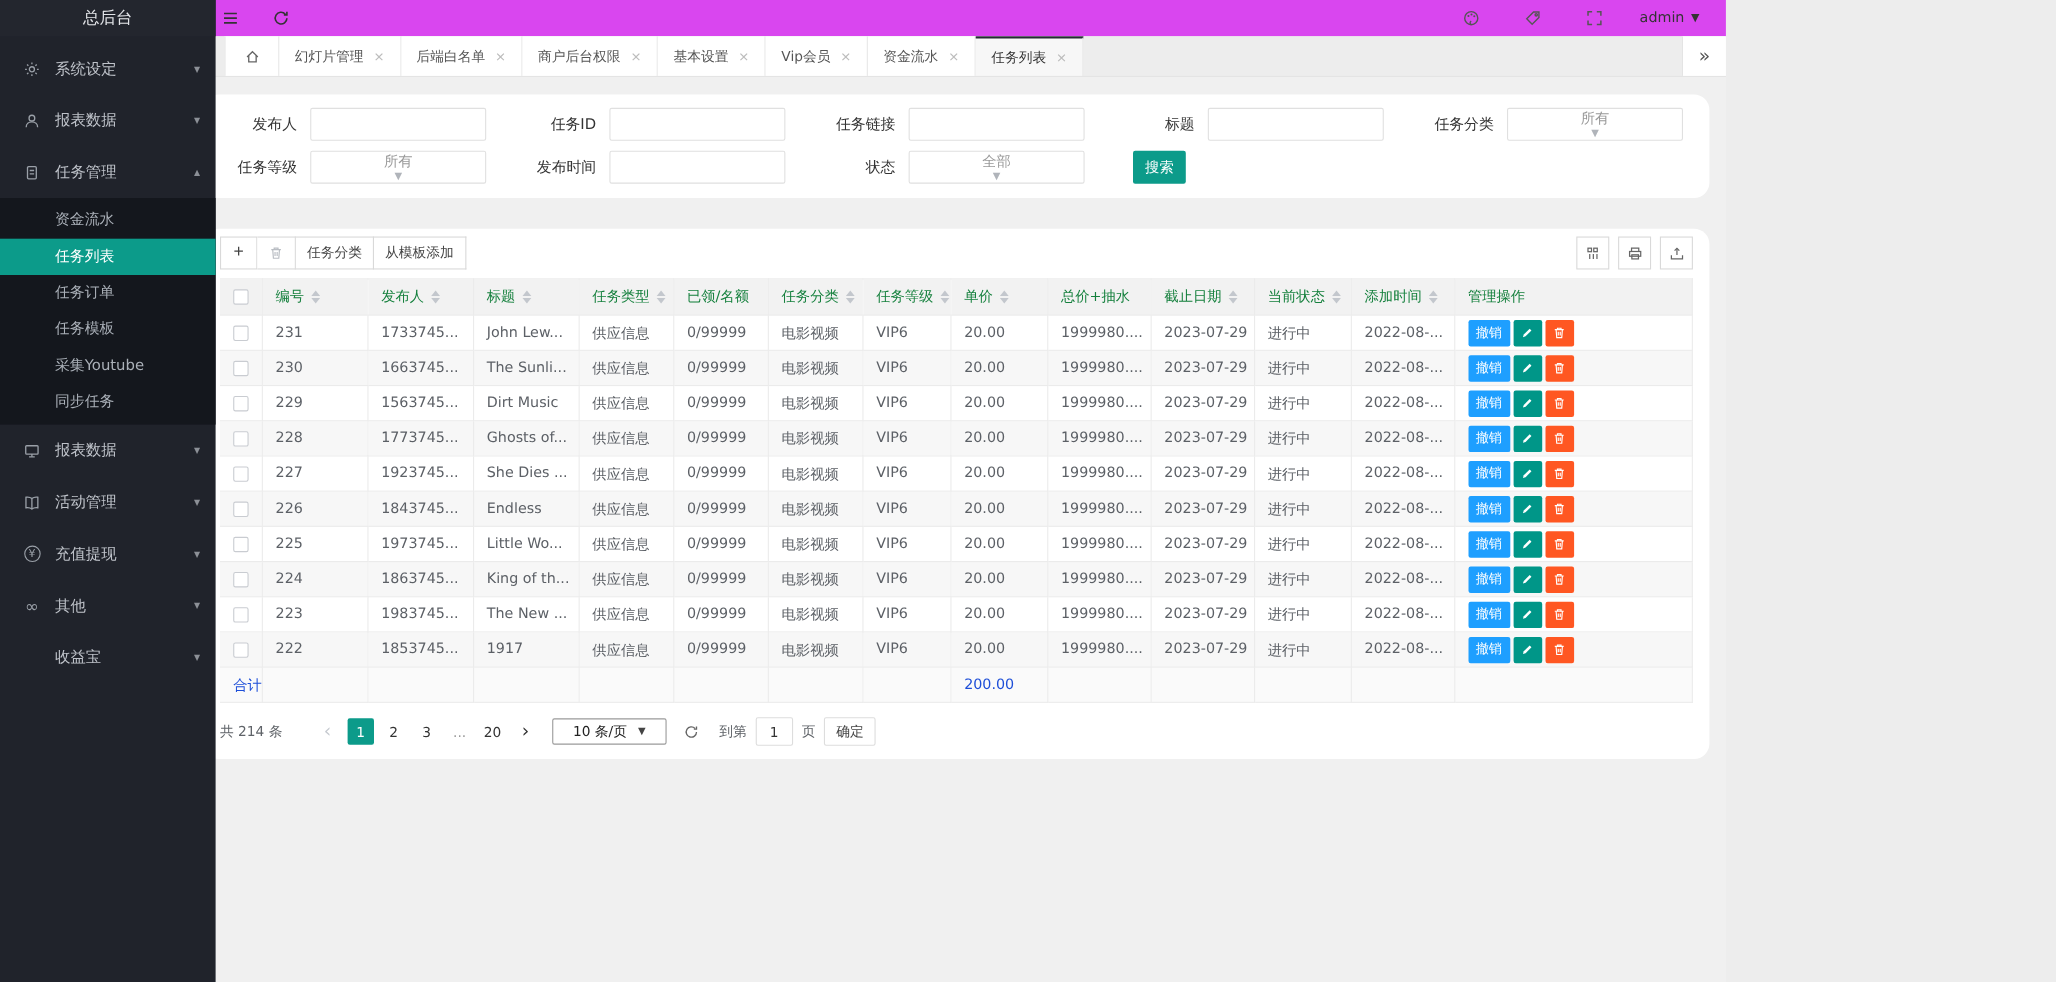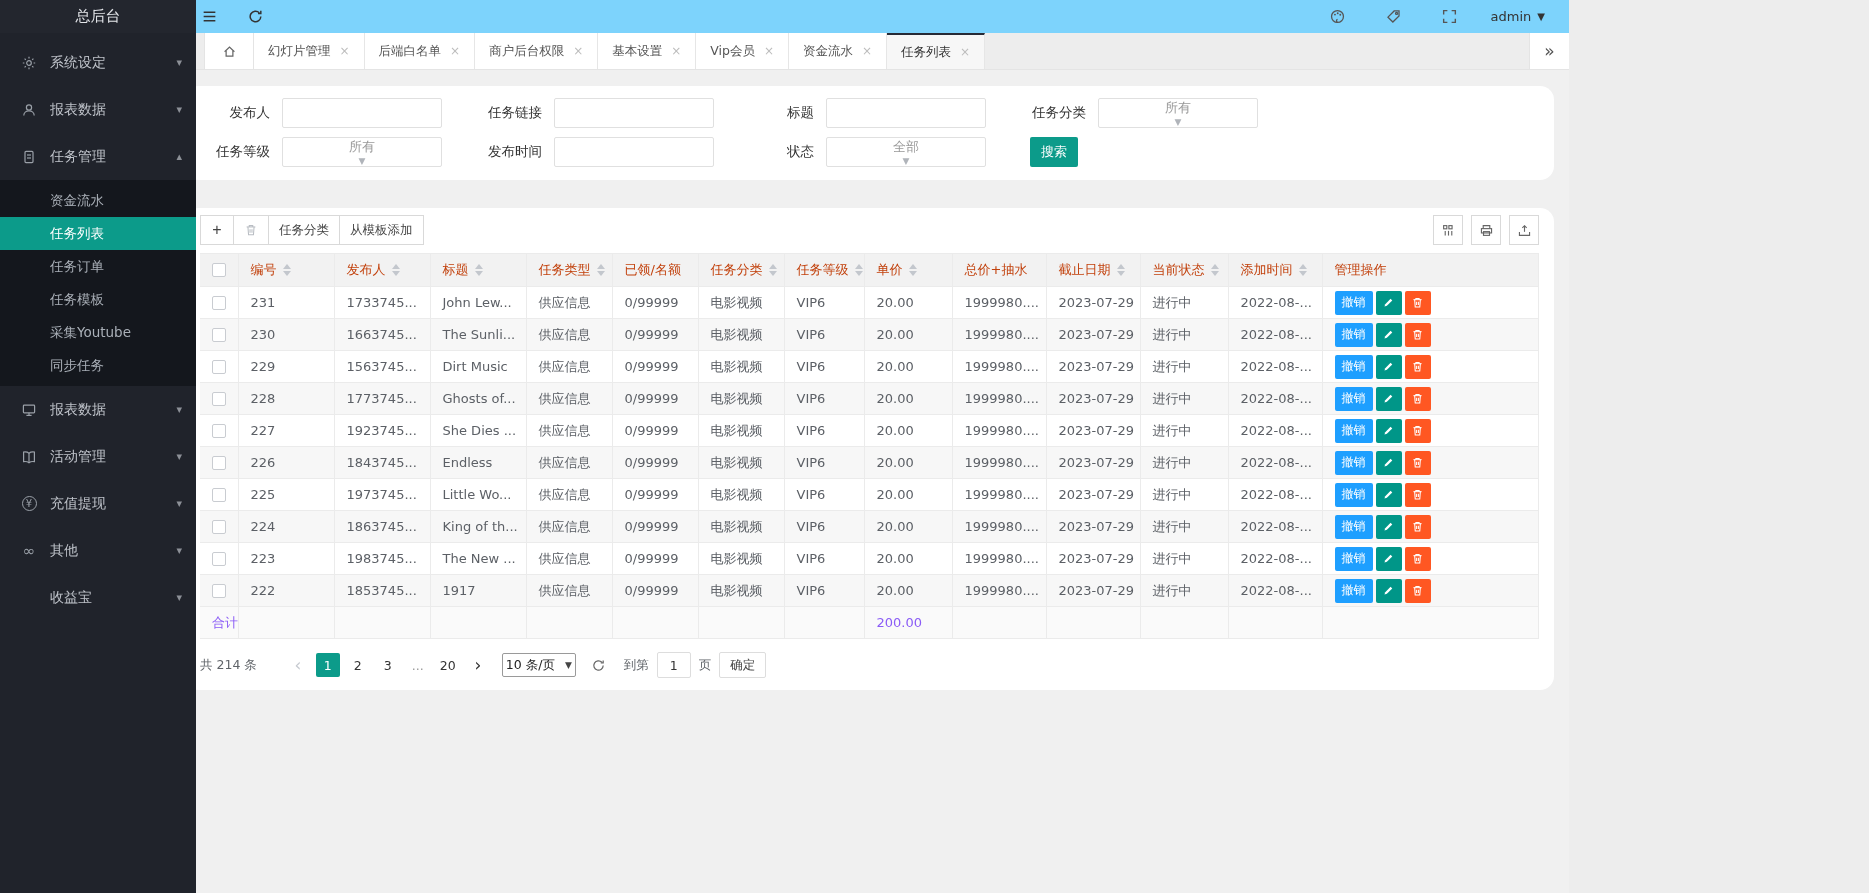--- a/index.html
+++ b/index.html
@@ -18,21 +18,21 @@
   .s-caret { color:#8c9097; font-size:11px; }
   .s-item.indent { padding-left:50px; }
   .s-sub { background:#14171d; padding:4px 0; }
   .s-sub-item { height:33px; line-height:33px; padding-left:50px; color:#aab0b8; font-size:13.5px; cursor:pointer; }
   .s-sub-item.active { background:#0c9b8a; color:#ffffff; }
   .yen-circle { width:15px; height:15px; border:1px solid currentColor; border-radius:50%; font-size:10px; line-height:13px; text-align:center; display:inline-block; }
   .inf { font-size:15px; }
 
   
   .main { position:absolute; left:170px; top:0; width:1399px; height:893px; }
-  .topbar { height:33px; background:#7dd3fc; display:flex; align-items:center; padding:0 24px; }
+  .topbar { height:33px; background:#d946ef; display:flex; align-items:center; padding:0 24px; }
   .tb-icon { width:30px; height:22px; display:inline-flex; align-items:center; justify-content:center; color:#333; cursor:pointer; margin-right:16px; }
   .tb-icon svg { width:17px; height:17px; }
   .tb-right { margin-left:auto; display:flex; align-items:center; gap:26px; }
   .tb-right .tb-icon { margin:0; color:#555; }
   .user-box { display:flex; align-items:center; gap:6px; font-size:13px; color:#333; cursor:pointer; }
   .user-caret { font-size:10px; color:#333; }
 
   
   .tabbar { height:37px; background:#ededed; display:flex; align-items:stretch; border-bottom:1px solid #e4e4e4; }
   .tab-arrow { width:34px; display:flex; align-items:center; justify-content:center; color:#555; font-size:17px; cursor:pointer; }
@@ -64,24 +64,24 @@
   .btn-group { display:flex; }
   .tool-btn { height:30px; min-width:34px; padding:0 10px; background:#fff; border:1px solid #d9d9d9; border-left:none; font-size:12.5px; color:#444; display:inline-flex; align-items:center; justify-content:center; cursor:pointer; }
   .btn-group .tool-btn:first-child { border-left:1px solid #d9d9d9; }
   .tool-btn svg { width:14px; height:14px; color:#b9bdc3; }
   .tool-right { margin-left:auto; display:flex; gap:8px; }
   .icon-btn { width:30px; height:30px; border:1px solid #d9d9d9; background:#fff; display:inline-flex; align-items:center; justify-content:center; color:#666; cursor:pointer; }
   .icon-btn svg { width:15px; height:15px; }
 
   table.grid { width:100%; border-collapse:collapse; table-layout:fixed; }
   .grid th, .grid td { border:1px solid #ebebeb; border-left:none; border-right:1px solid #ebebeb; padding:0 12px; text-align:left; white-space:nowrap; overflow:hidden; font-weight:normal; }
-  .grid th { background:#f2f2f2; height:33px; font-size:13px; color:#c2410c; }
+  .grid th { background:#f2f2f2; height:33px; font-size:13px; color:#15803d; }
   .grid td { height:32px; font-size:13px; color:#5c6066; }
   .grid tr.zebra td { background:#f7f7f7; }
-  .grid tr.sum-row td { background:#fafafa; color:#8b5cf6; }
+  .grid tr.sum-row td { background:#fafafa; color:#1d4ed8; }
   .th-flex { display:flex; align-items:center; }
   .sort { display:inline-flex; flex-direction:column; margin-left:6px; }
   .sort i { display:block; width:0; height:0; border:4px solid transparent; }
   .sort .su { border-bottom:5px solid #c3c7cd; border-top:none; margin-bottom:2px; }
   .sort .sd { border-top:5px solid #c3c7cd; border-bottom:none; }
   .cb { width:14px; height:14px; border:1px solid #c9ccd1; border-radius:2px; background:#fff; cursor:pointer; }
   .act-wrap { display:flex; gap:3px; }
   .act-btn { height:24px; border:none; border-radius:2px; color:#fff; font-size:12px; display:inline-flex; align-items:center; justify-content:center; cursor:pointer; font-family:inherit; }
   .act-revoke { background:#1e9fff; padding:0 7px; }
   .act-edit { background:#009688; width:26px; }
@@ -89,21 +89,21 @@
   .act-btn svg { width:13px; height:13px; }
 
   
   .pager { display:flex; align-items:center; padding-top:13px; font-size:12.5px; color:#5f6368; }
   .pg-total { margin-right:29px; }
   .pg-item { min-width:24px; height:24px; display:inline-flex; align-items:center; justify-content:center; margin-right:6px; color:#333; cursor:pointer; border-radius:2px; padding:0 4px; }
   .pg-item.prev { color:#c6cad0; font-size:17px; }
   .pg-item.next { color:#333; font-size:17px; }
   .pg-item.ellipsis { color:#999; cursor:default; }
   .pg-item.active { background:#0c9b8a; color:#fff; cursor:default; }
-  .pg-size { height:24px; border:1px solid #9a9a9a; border-radius:2px; background:#fff; display:inline-flex; align-items:center; padding:0 3px; gap:10px; margin:0 10px 0 6px; cursor:pointer; color:#222; }
+  .pg-size { height:24px; border:1px solid #9a9a9a; border-radius:2px; background:#fff; display:inline-flex; align-items:center; padding:0 18px; gap:10px; margin:0 10px 0 6px; cursor:pointer; color:#222; }
   .pg-size .sel-caret { font-size:9px; color:#444; }
   .pg-refresh { width:26px; height:26px; display:inline-flex; align-items:center; justify-content:center; color:#666; cursor:pointer; margin-right:12px; }
   .pg-refresh svg { width:15px; height:15px; }
   .pg-goto { display:flex; align-items:center; gap:8px; }
   .pg-input { width:34px; height:26px; border:1px solid #ddd; border-radius:2px; text-align:center; font-size:12.5px; color:#333; outline:none; font-family:inherit; }
   .pg-ok { height:26px; padding:0 10px; background:#fff; border:1px solid #ddd; border-radius:2px; font-size:12.5px; color:#444; cursor:pointer; font-family:inherit; }
 </style>
 </head>
 <body>
 
@@ -275,20 +275,24 @@
 
     <div class="content">
 
       <div class="card filter-card">
         <div class="filter-row" id="filter-row-1">
             <div class="fgroup">
               <span class="flabel">发布人</span>
               <input class="fctrl" style="">
             </div>
             <div class="fgroup">
+              <span class="flabel">任务ID</span>
+              <input class="fctrl" style="">
+            </div>
+            <div class="fgroup">
               <span class="flabel">任务链接</span>
               <input class="fctrl" style="">
             </div>
             <div class="fgroup">
               <span class="flabel">标题</span>
               <input class="fctrl" style="">
             </div>
             <div class="fgroup">
               <span class="flabel">任务分类</span>
               <span class="fctrl fselect">

